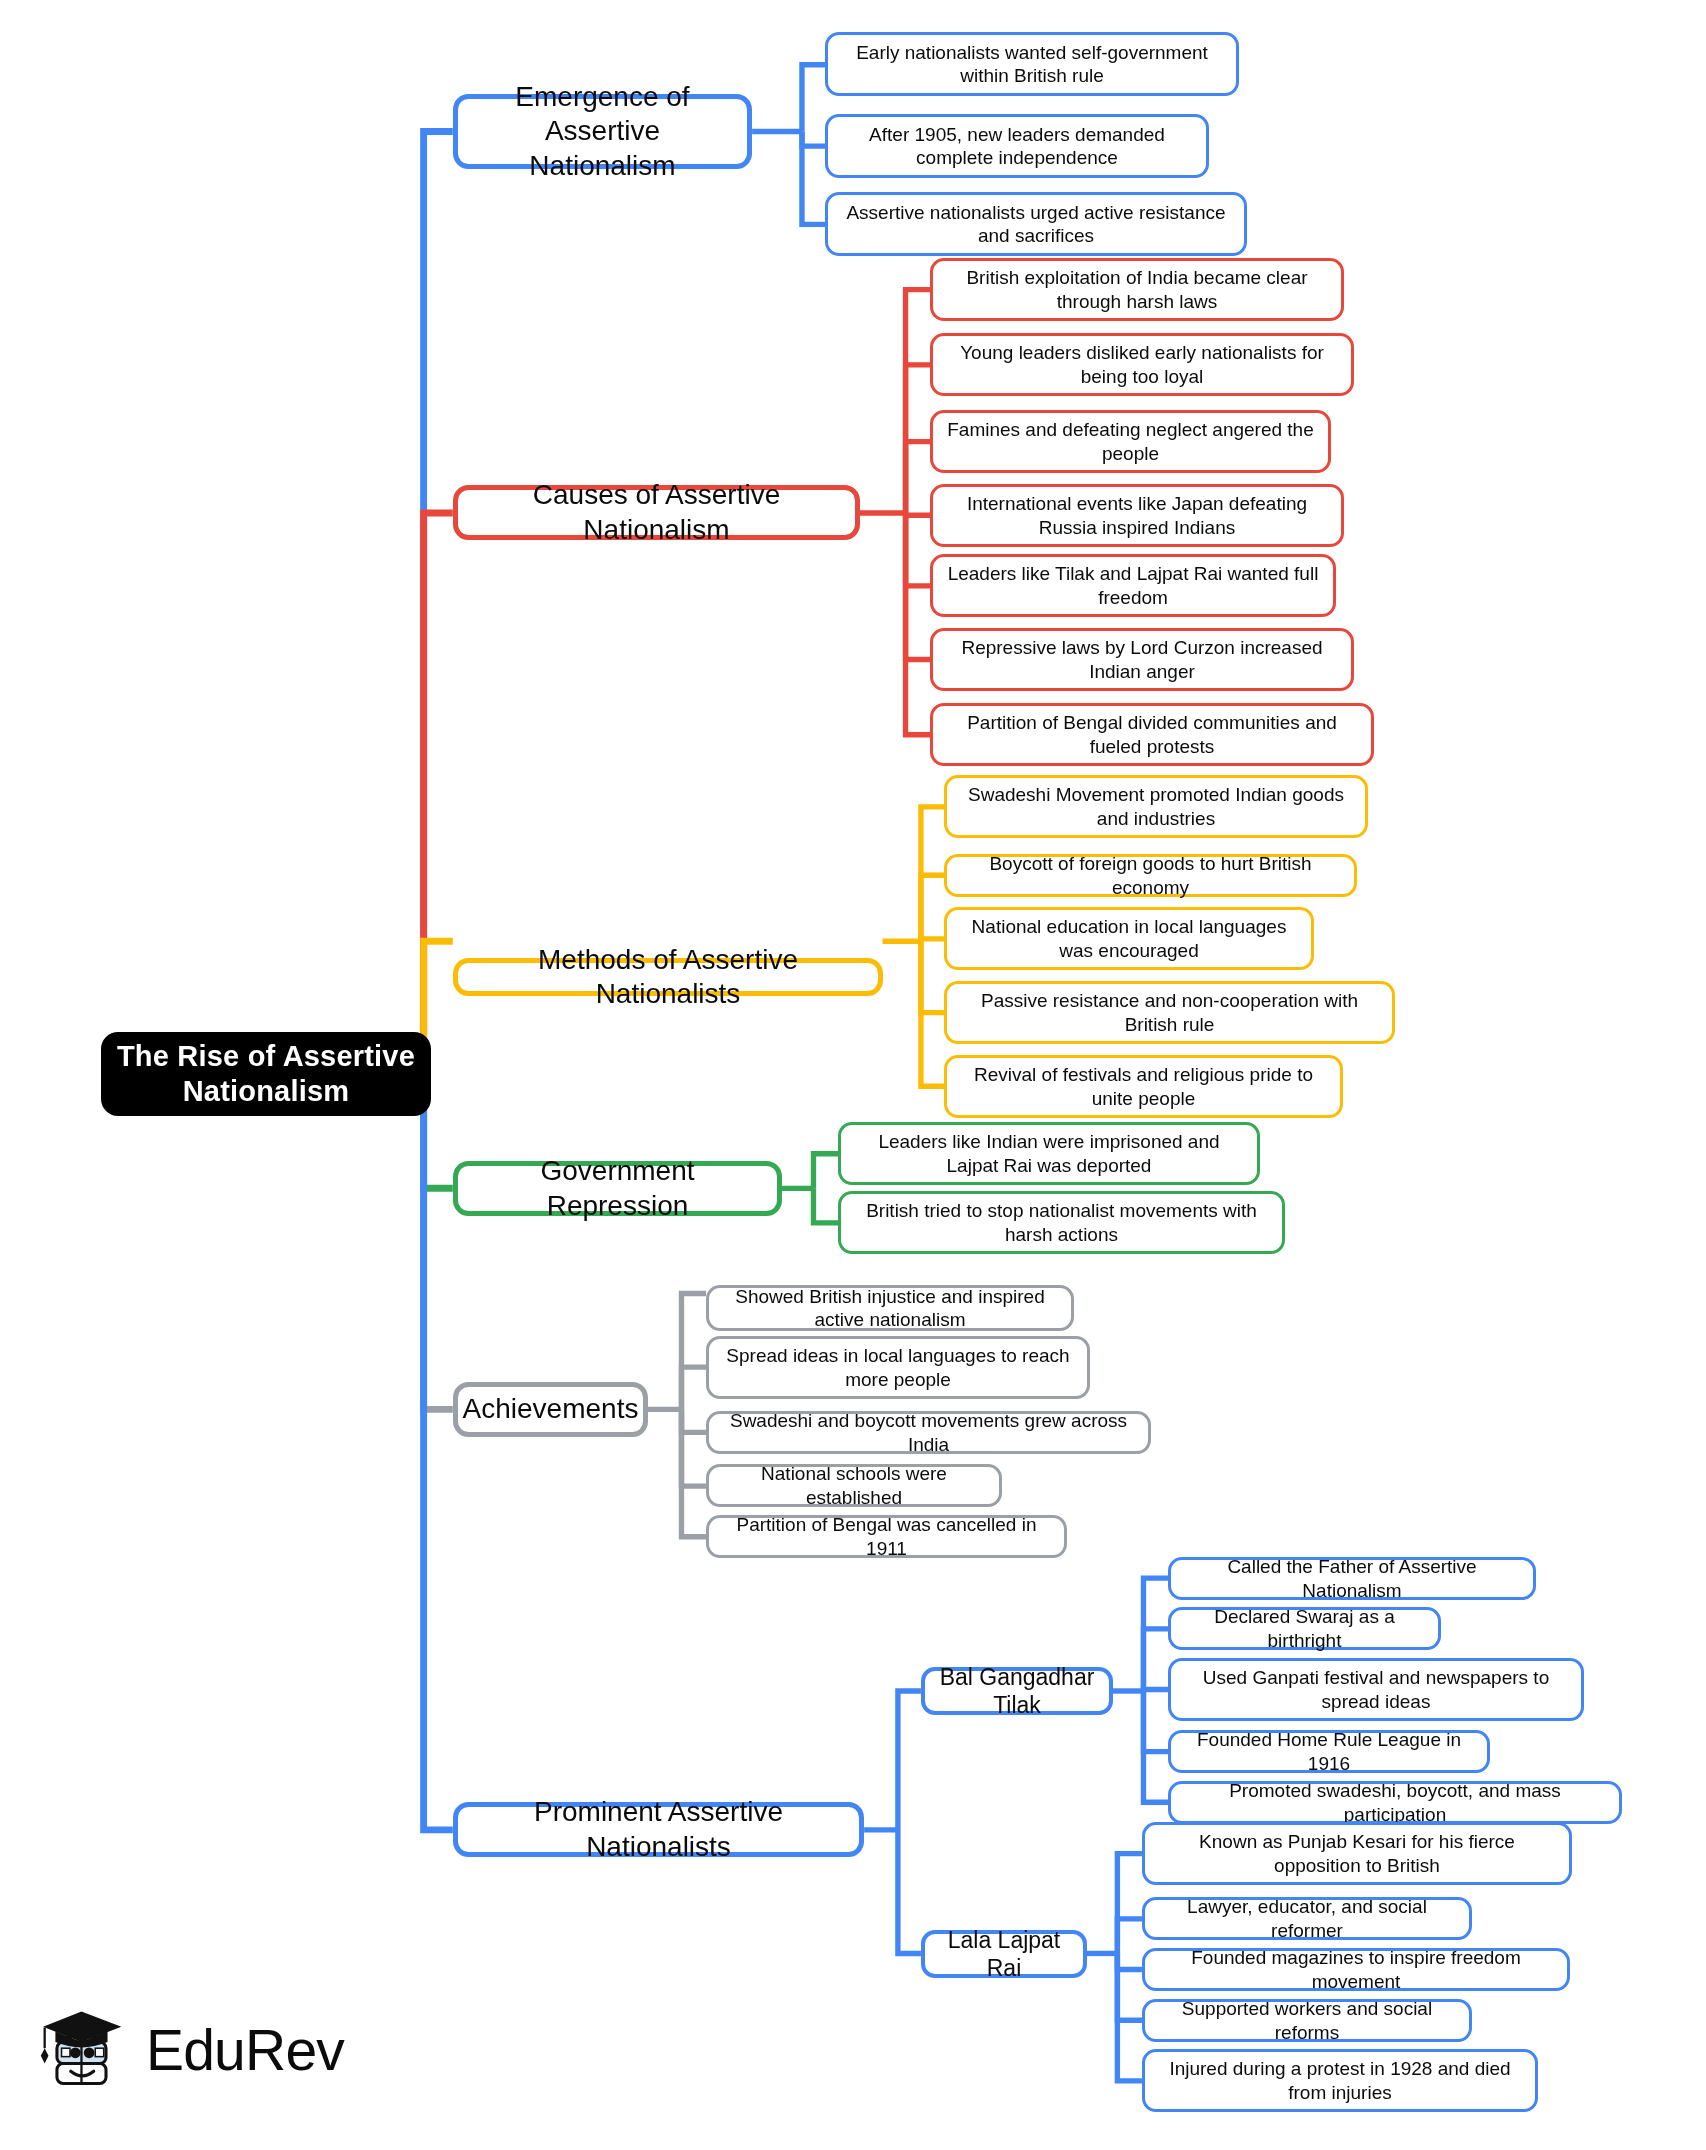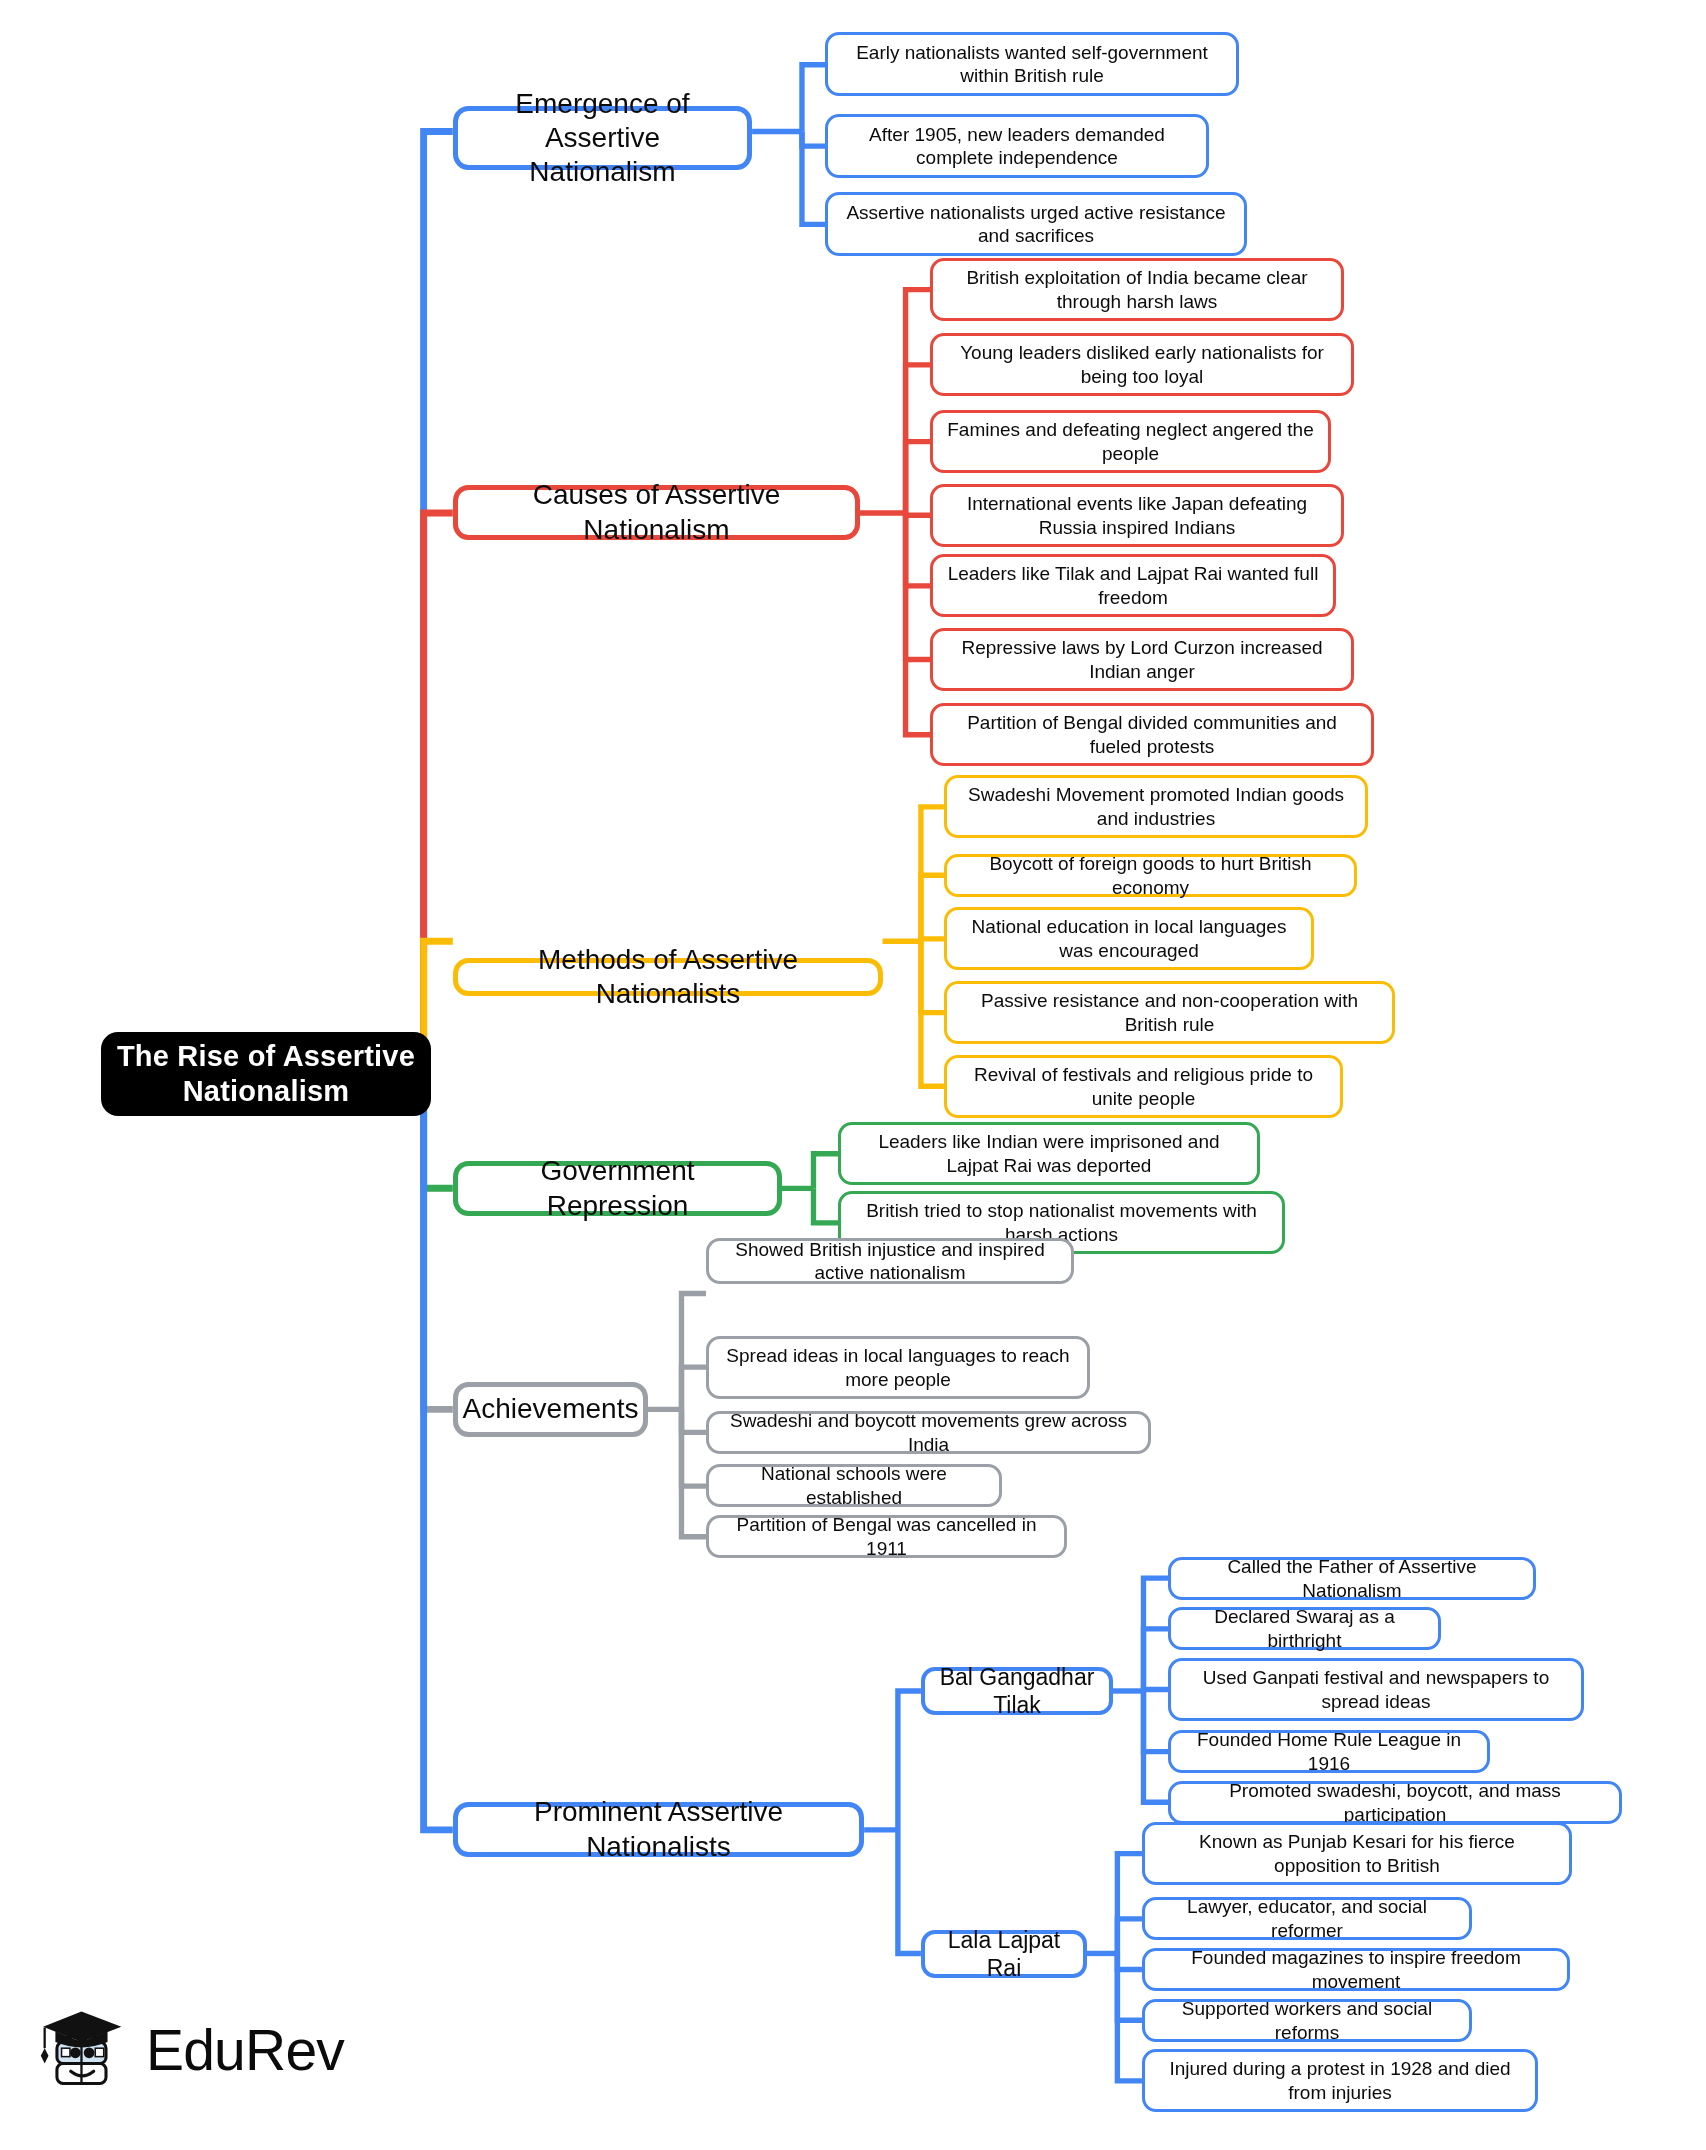--- a/index.html
+++ b/index.html
@@ -141,21 +141,21 @@
       <path d="M 1416 2545 L 1456 2545" fill="none" stroke="#4285F4" stroke-width="7" stroke-linecap="butt" stroke-linejoin="miter"></path>
       <path d="M 1456 2545 L 1456 2415 L 1488 2415" fill="none" stroke="#4285F4" stroke-width="7" stroke-linecap="butt" stroke-linejoin="miter"></path>
       <path d="M 1456 2545 L 1456 2500 L 1488 2500" fill="none" stroke="#4285F4" stroke-width="7" stroke-linecap="butt" stroke-linejoin="miter"></path>
       <path d="M 1456 2545 L 1456 2566 L 1488 2566" fill="none" stroke="#4285F4" stroke-width="7" stroke-linecap="butt" stroke-linejoin="miter"></path>
       <path d="M 1456 2545 L 1456 2632 L 1488 2632" fill="none" stroke="#4285F4" stroke-width="7" stroke-linecap="butt" stroke-linejoin="miter"></path>
       <path d="M 1456 2545 L 1456 2711 L 1488 2711" fill="none" stroke="#4285F4" stroke-width="7" stroke-linecap="butt" stroke-linejoin="miter"></path>
     </svg>
 <div class="node root" style="left: 77px; top: 1032px; width: 330px; height: 84px; margin-left: 24px;">
       <span>The Rise of Assertive Nationalism</span>
     </div>
-    <div class="node branch c-blue" style="left: 453px; top: 106px; width: 299px; height: 64px;">
+    <div class="node branch c-blue" style="left: 453px; top: 94px; width: 299px; height: 75px;">
       <span>Emergence of Assertive Nationalism</span>
     </div>
     <div class="node leaf c-blue" style="left: 825px; top: 32px; width: 414px; height: 64px;">
       <span>Early nationalists wanted self-government within British rule</span>
     </div>
     <div class="node leaf c-blue" style="left: 825px; top: 114px; width: 384px; height: 64px;">
       <span>After 1905, new leaders demanded complete independence</span>
     </div>
     <div class="node leaf c-blue" style="left: 825px; top: 192px; width: 422px; height: 64px;">
       <span>Assertive nationalists urged active resistance and sacrifices</span>
@@ -207,21 +207,21 @@
     </div>
     <div class="node leaf c-green" style="left: 838px; top: 1122px; width: 422px; height: 63px;">
       <span>Leaders like Indian were imprisoned and Lajpat Rai was deported</span>
     </div>
     <div class="node leaf c-green" style="left: 838px; top: 1191px; width: 447px; height: 63px;">
       <span>British tried to stop nationalist movements with harsh actions</span>
     </div>
     <div class="node branch c-gray" style="left: 453px; top: 1382px; width: 195px; height: 55px;">
       <span>Achievements</span>
     </div>
-    <div class="node leaf c-gray" style="left: 706px; top: 1238px; width: 368px; height: 46px;">
+    <div class="node leaf c-gray" style="left: 706px; top: 1285px; width: 368px; height: 46px;">
       <span>Showed British injustice and inspired active nationalism</span>
     </div>
     <div class="node leaf c-gray" style="left: 706px; top: 1336px; width: 384px; height: 63px;">
       <span>Spread ideas in local languages to reach more people</span>
     </div>
     <div class="node leaf c-gray" style="left: 706px; top: 1411px; width: 445px; height: 43px;">
       <span>Swadeshi and boycott movements grew across India</span>
     </div>
     <div class="node leaf c-gray" style="left: 706px; top: 1464px; width: 296px; height: 43px;">
       <span>National schools were established</span>

